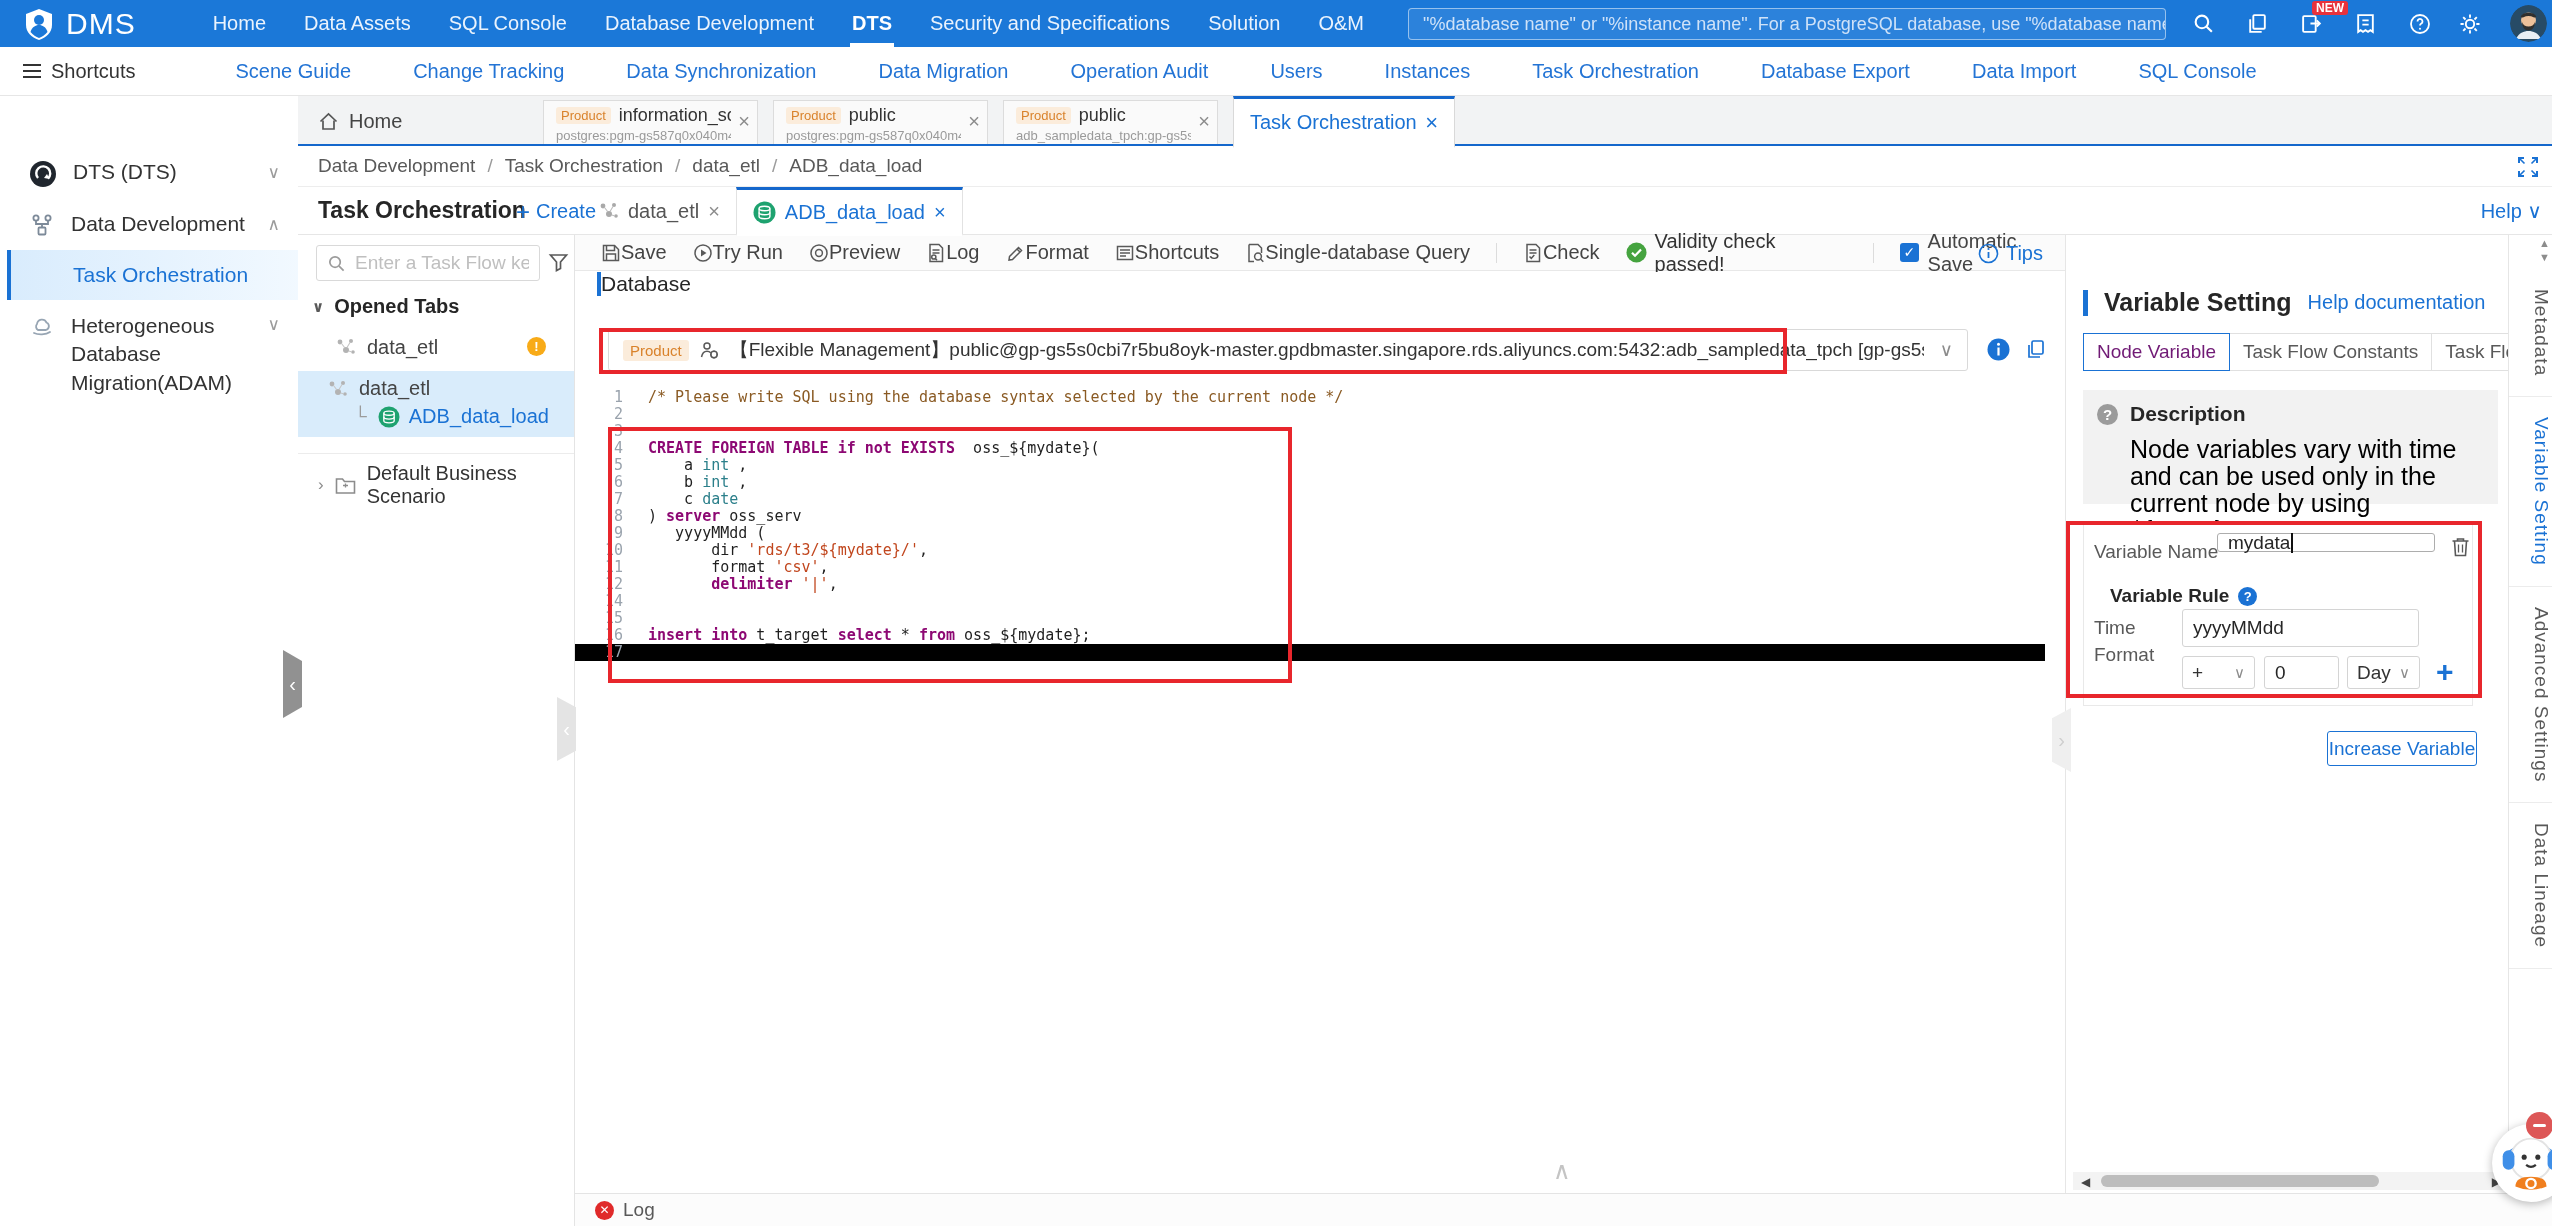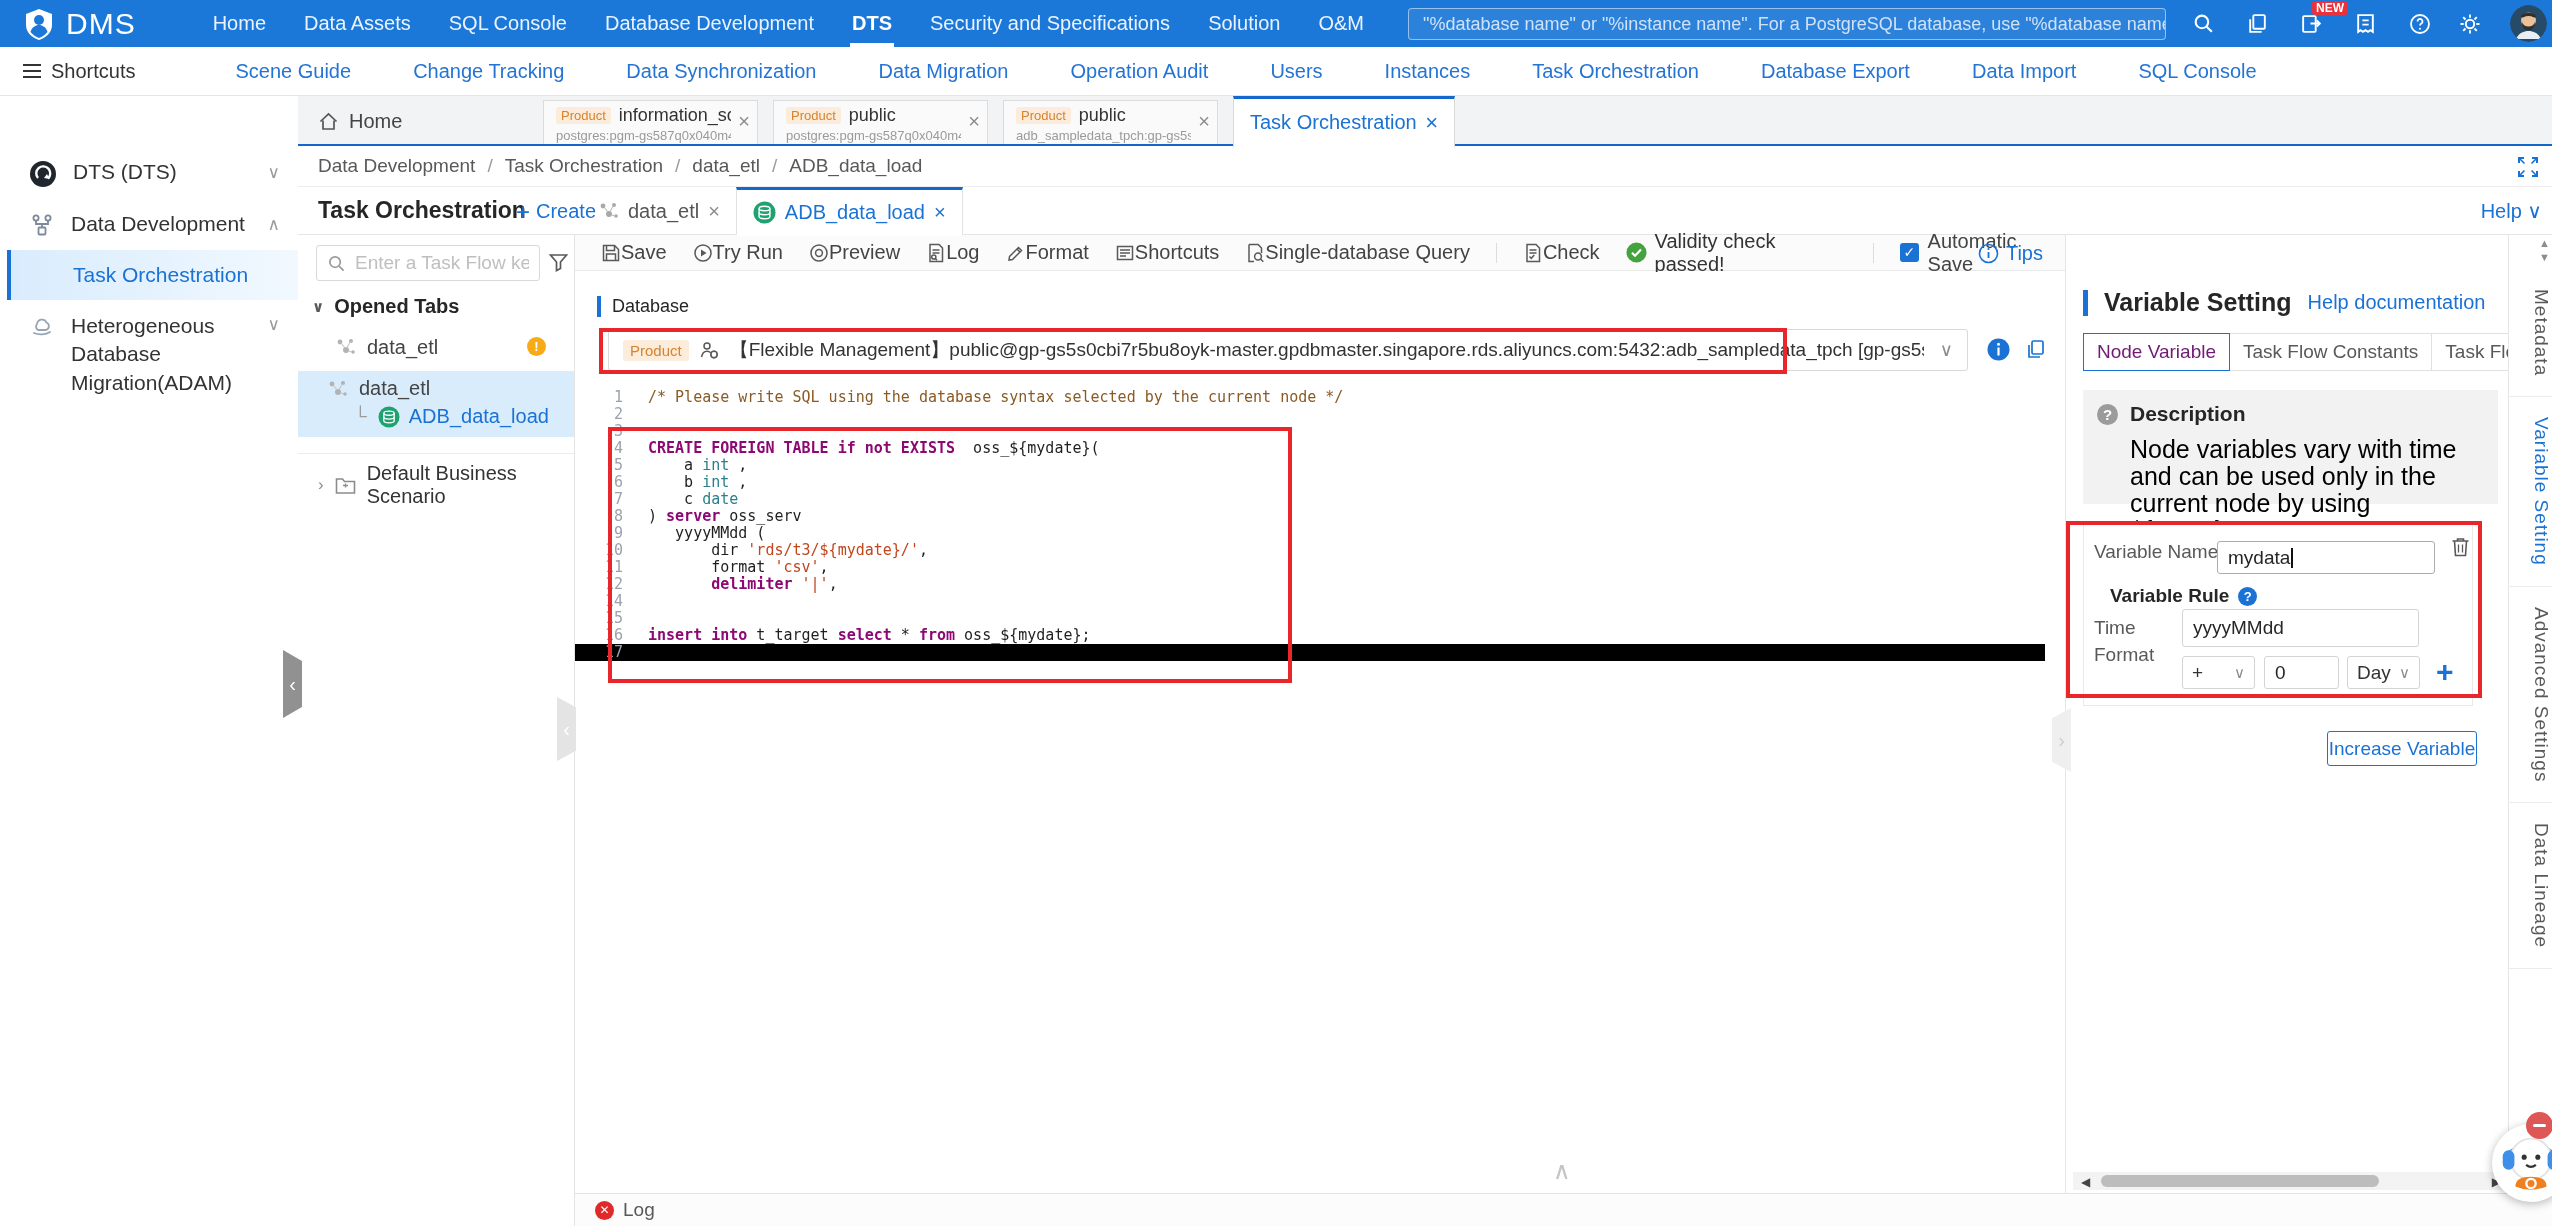--- a/index.html
+++ b/index.html
@@ -83,21 +83,21 @@
   
   .toolbar { position:absolute; left:575px; top:235px; width:1490px; height:36px; background:#fbfbfb; border-bottom:1px solid #e8e8e8; display:flex; align-items:center; font-size:20px; color:#444; }
   .tb-btn { display:flex; align-items:center; margin-left:26px; cursor:pointer; white-space:nowrap; }
   .tb-sep { width:1px; height:20px; background:#dcdcdc; margin-left:26px; }
   .tb-valid { display:flex; align-items:center; gap:8px; margin-left:26px; color:#333; }
   .tb-check { display:flex; align-items:center; gap:9px; margin-left:26px; cursor:pointer; }
   .cbox { width:19px; height:19px; background:#1a72d4; border-radius:3px; color:#fff; font-size:14px; font-weight:bold; text-align:center; line-height:19px; }
   .tb-tips { position:absolute; right:22px; top:7px; display:flex; gap:7px; align-items:center; color:#1a72d4; font-size:20px; cursor:pointer; }
 
   .editor-body { position:absolute; left:575px; top:272px; width:1490px; bottom:33px; background:#fff; overflow:hidden; }
-  .db-label { position:absolute; left:22px; top:24px; border-left:4px solid #1a72d4; padding-left:11px; font-size:18px; color:#262626; }
+  .db-label { position:absolute; left:22px; top:0; border-left:4px solid #1a72d4; padding-left:0; font-size:21px; color:#262626; }
   .db-select { position:absolute; left:33px; top:57px; width:1360px; height:42px; border:1px solid #d9d9d9; border-radius:3px; background:#fff; display:flex; align-items:center; gap:10px; padding:0 14px; cursor:pointer; }
   .db-select .badge { font-size:15px; color:#d9822b; background:#fbecdb; border-radius:3px; padding:2px 7px; white-space:nowrap; }
   .db-conn { font-size:19px; color:#333; white-space:nowrap; overflow:hidden; flex:1; }
   .db-chev { color:#8c8c8c; font-size:18px; margin-left:6px; }
   .db-info { position:absolute; left:1412px; top:66px; cursor:pointer; }
   .db-copy { position:absolute; left:1450px; top:66px; cursor:pointer; }
 
   .code-area { position:absolute; left:0; top:117px; width:1470px; font-family:"DejaVu Sans Mono","Liberation Mono",monospace; font-size:15px; line-height:17px; }
   .code-line { display:flex; height:17px; white-space:pre; }
   .code-line.current { background:#000000; }
@@ -620,21 +620,21 @@
     <div class="vp-desc">
       <div class="hd">
         <span class="qmark">?</span>
         <span class="ttl">Description</span>
       </div>
       <div class="body">Node variables vary with time and can be used only in the current node by using ${name}.</div>
       <div class="tips">Tips</div>
     </div>
     <div class="vform">
       <span class="vlabel" style="left:10px;top:16px">Variable Name</span>
-      <div class="vinput" style="left:133px;top:16px;width:218px;height:33px">
+      <div class="vinput" style="left:133px;top:8px;width:218px;height:19px">
         <span>mydata</span>
         <span class="cursorbar"></span>
       </div>
       <span class="trash">
         <svg width="21" height="22" viewBox="0 0 21 22" fill="none" stroke="#595959" stroke-width="1.6">
             <path d="M2.5 5h16M7.5 5V3h6v2"></path>
             <path d="M4.5 5l1 14.5h10l1-14.5"></path>
             <path d="M8.5 8.5v8M12.5 8.5v8" stroke-width="1.3"></path>
           </svg>
       </span>

